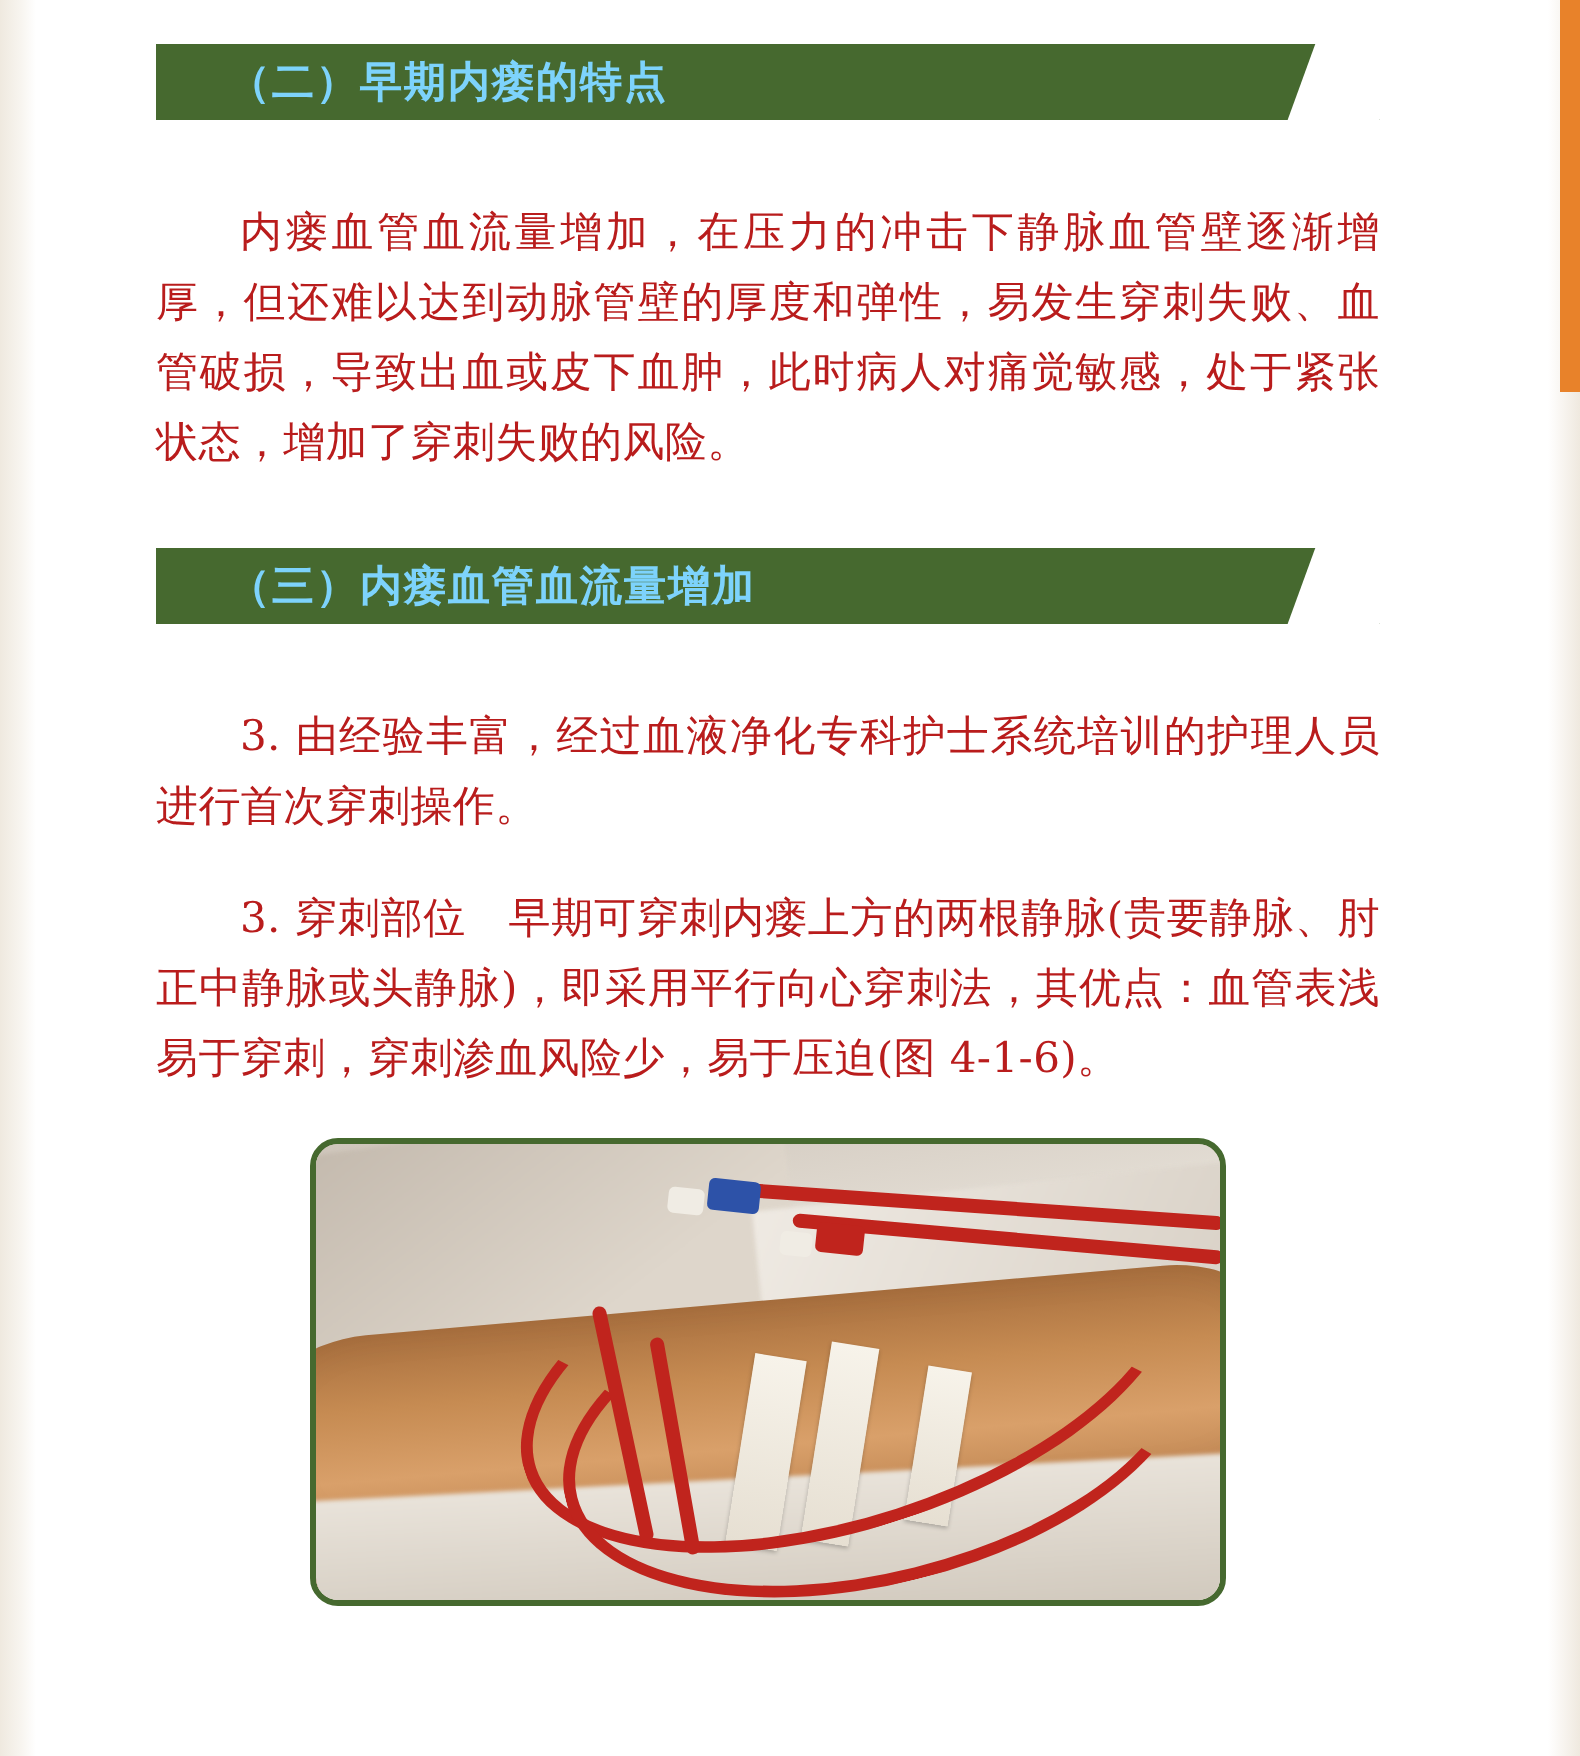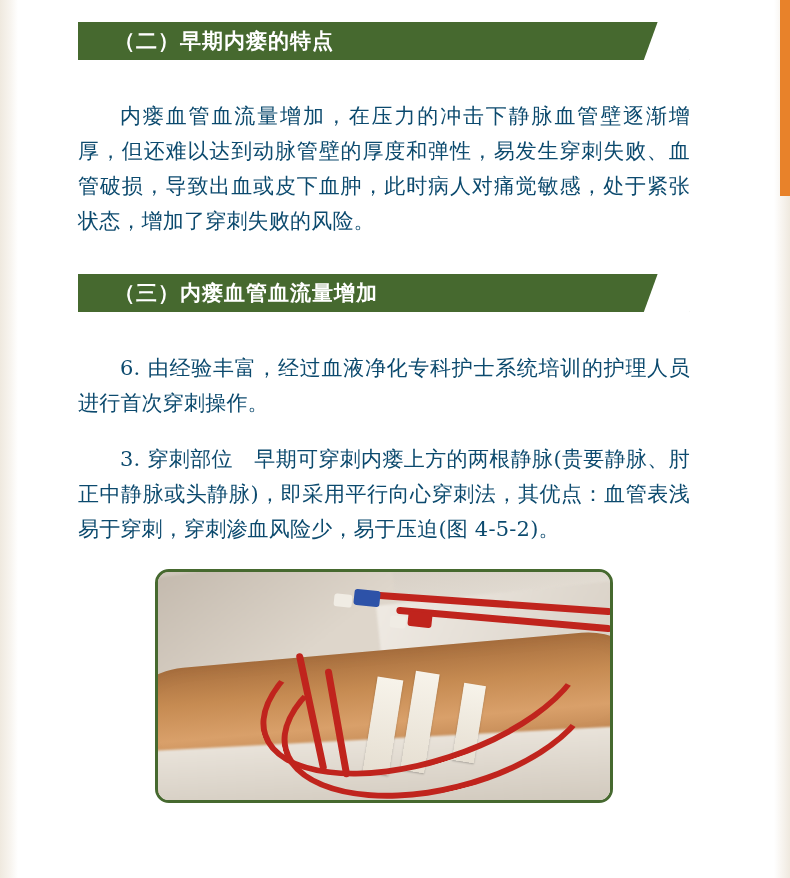--- a/index.html
+++ b/index.html
@@ -76,41 +76,41 @@
     background: #46692f;
   }
   .sec-head .title {
     position: relative;
     z-index: 2;
     margin-left: 36px;
     font-family: "DejaVu Sans", "Liberation Sans", sans-serif;
     font-weight: bold;
     font-size: 21px;
     letter-spacing: 1px;
-    color: #ffffff;
+    color: #7dd3fc;
     white-space: nowrap;
   }
   
   .sec-head .wedge {
     position: absolute;
     right: -6px;
     top: -6px;
     width: 46px;
     height: 54px;
     background: #ffffff;
     transform: skewX(-20deg);
   }
 
   .para {
     font-size: 21px;
     line-height: 35px;
     text-align: justify;
     text-justify: inter-ideograph;
     letter-spacing: 0.2px;
-    color: #0c4a6e;
+    color: #b91c1c;
   }
   .indent2 { text-indent: 2em; }
   .indent-num { text-indent: 2em; }
 
   .gap-a { height: 22px; }
   .gap-b { height: 18px; }
   .gap-c { height: 14px; }
 
   
   .figure-wrap {
@@ -263,22 +263,22 @@
     <div class="gap-c"></div>
 
     <div class="sec-head">
       <div class="bar-left"></div>
       <div class="title">（三）内瘘血管血流量增加</div>
       <div class="wedge"></div>
     </div>
 
     <div class="gap-b"></div>
 
-    <p class="para indent-num">6. 由经验丰富，经过血液净化专科护士系统培训的护理人员进行首次穿刺操作。</p>
-    <p class="para indent-num">3. 穿刺部位　早期可穿刺内瘘上方的两根静脉(贵要静脉、肘正中静脉或头静脉)，即采用平行向心穿刺法，其优点：血管表浅易于穿刺，穿刺渗血风险少，易于压迫(图 4-5-2)。</p>
+    <p class="para indent-num">3. 由经验丰富，经过血液净化专科护士系统培训的护理人员进行首次穿刺操作。</p>
+    <p class="para indent-num">3. 穿刺部位　早期可穿刺内瘘上方的两根静脉(贵要静脉、肘正中静脉或头静脉)，即采用平行向心穿刺法，其优点：血管表浅易于穿刺，穿刺渗血风险少，易于压迫(图 4-1-6)。</p>
 
     <div class="figure-wrap">
       <div class="figure">
         <div class="photo-bed"></div>
         <div class="sheet-fold-a"></div>
         <div class="sheet-fold-b"></div>
         <div class="arm-shadow"></div>
         <div class="arm"></div>
         <div class="sheet-bottom"></div>
 

